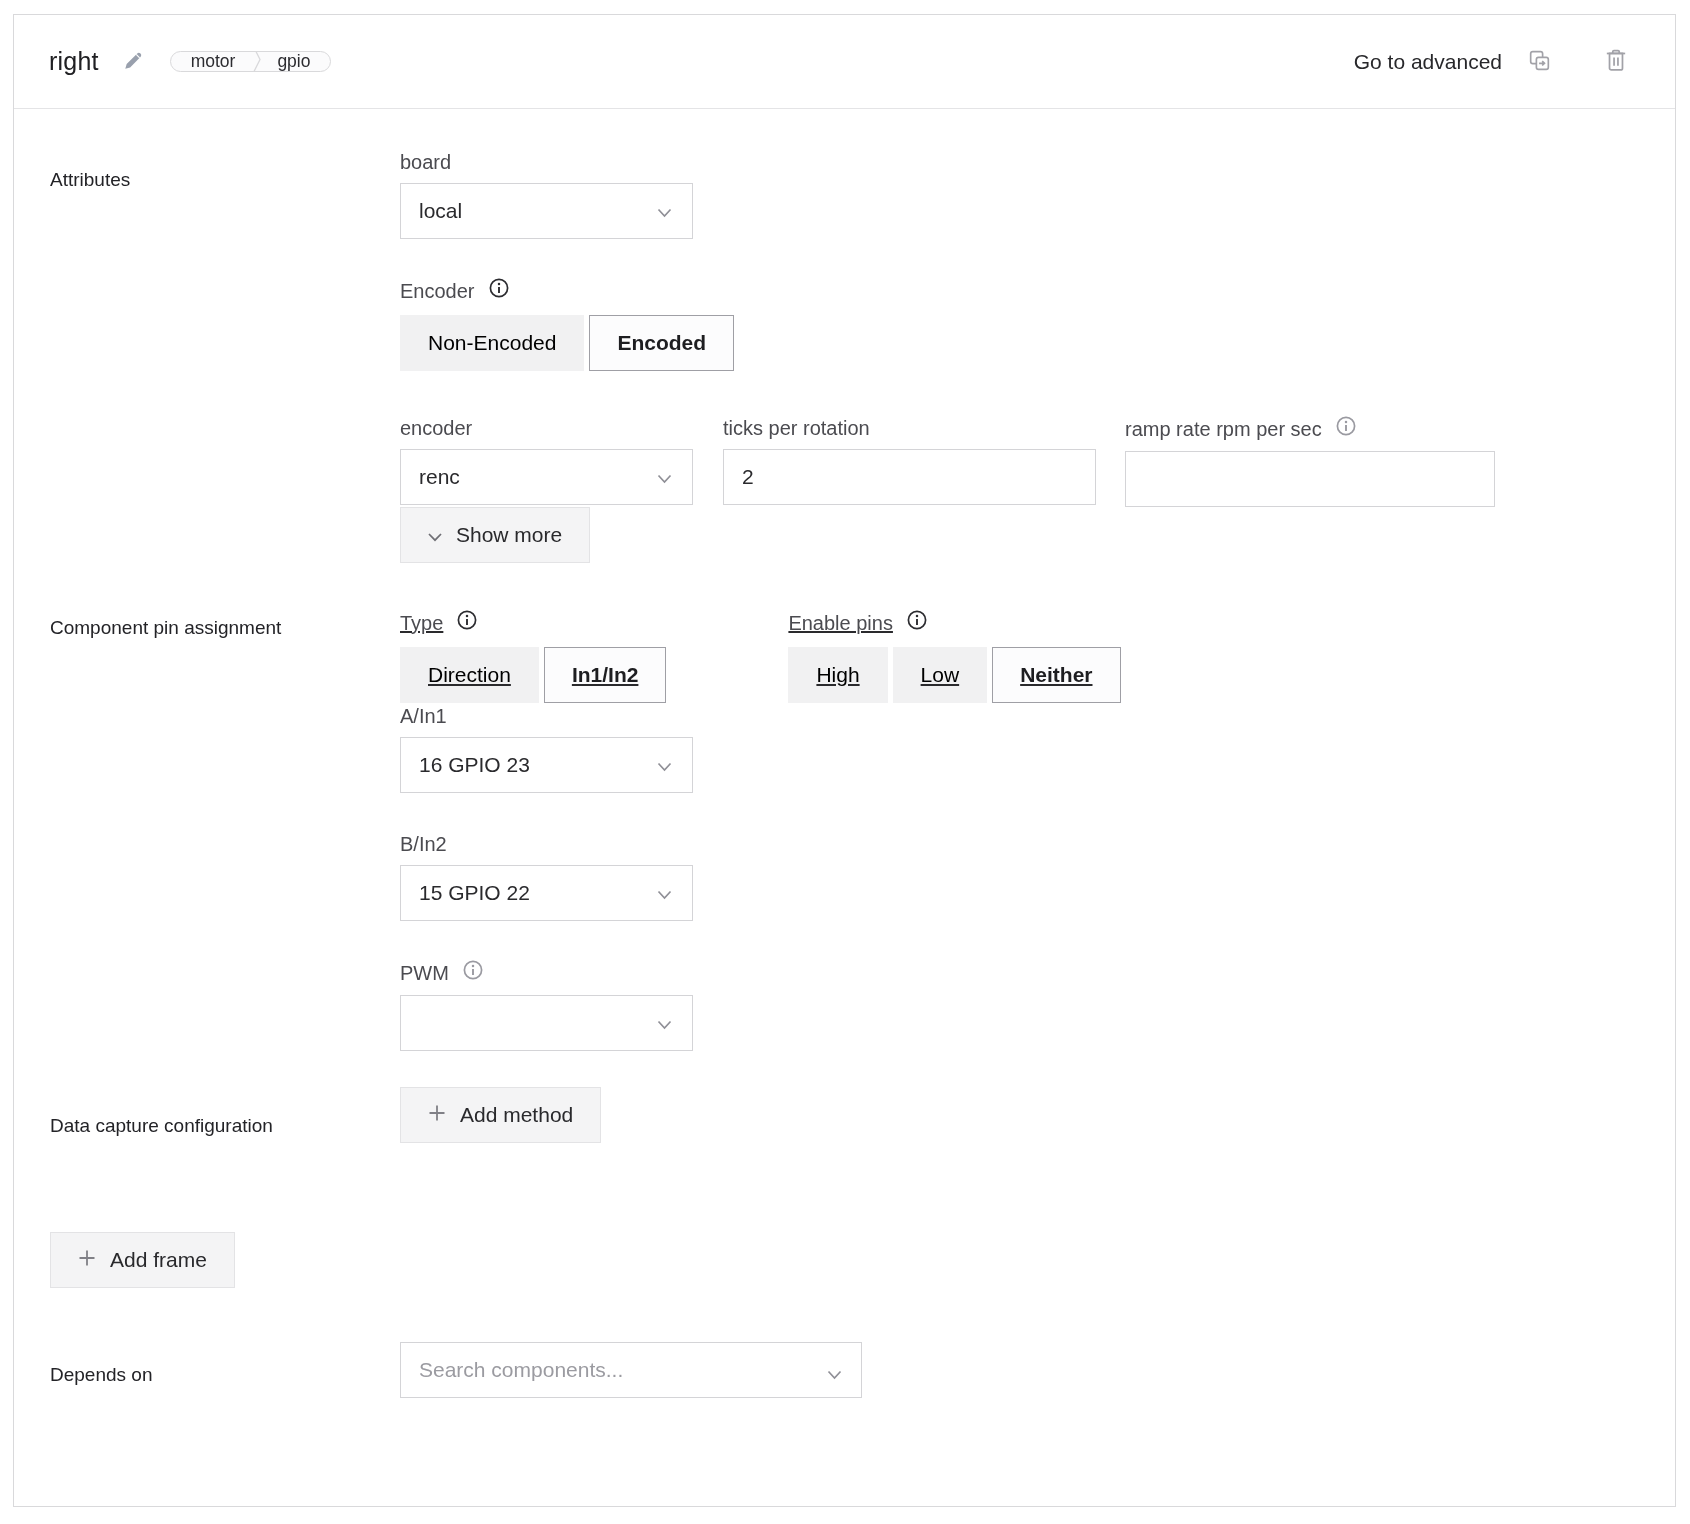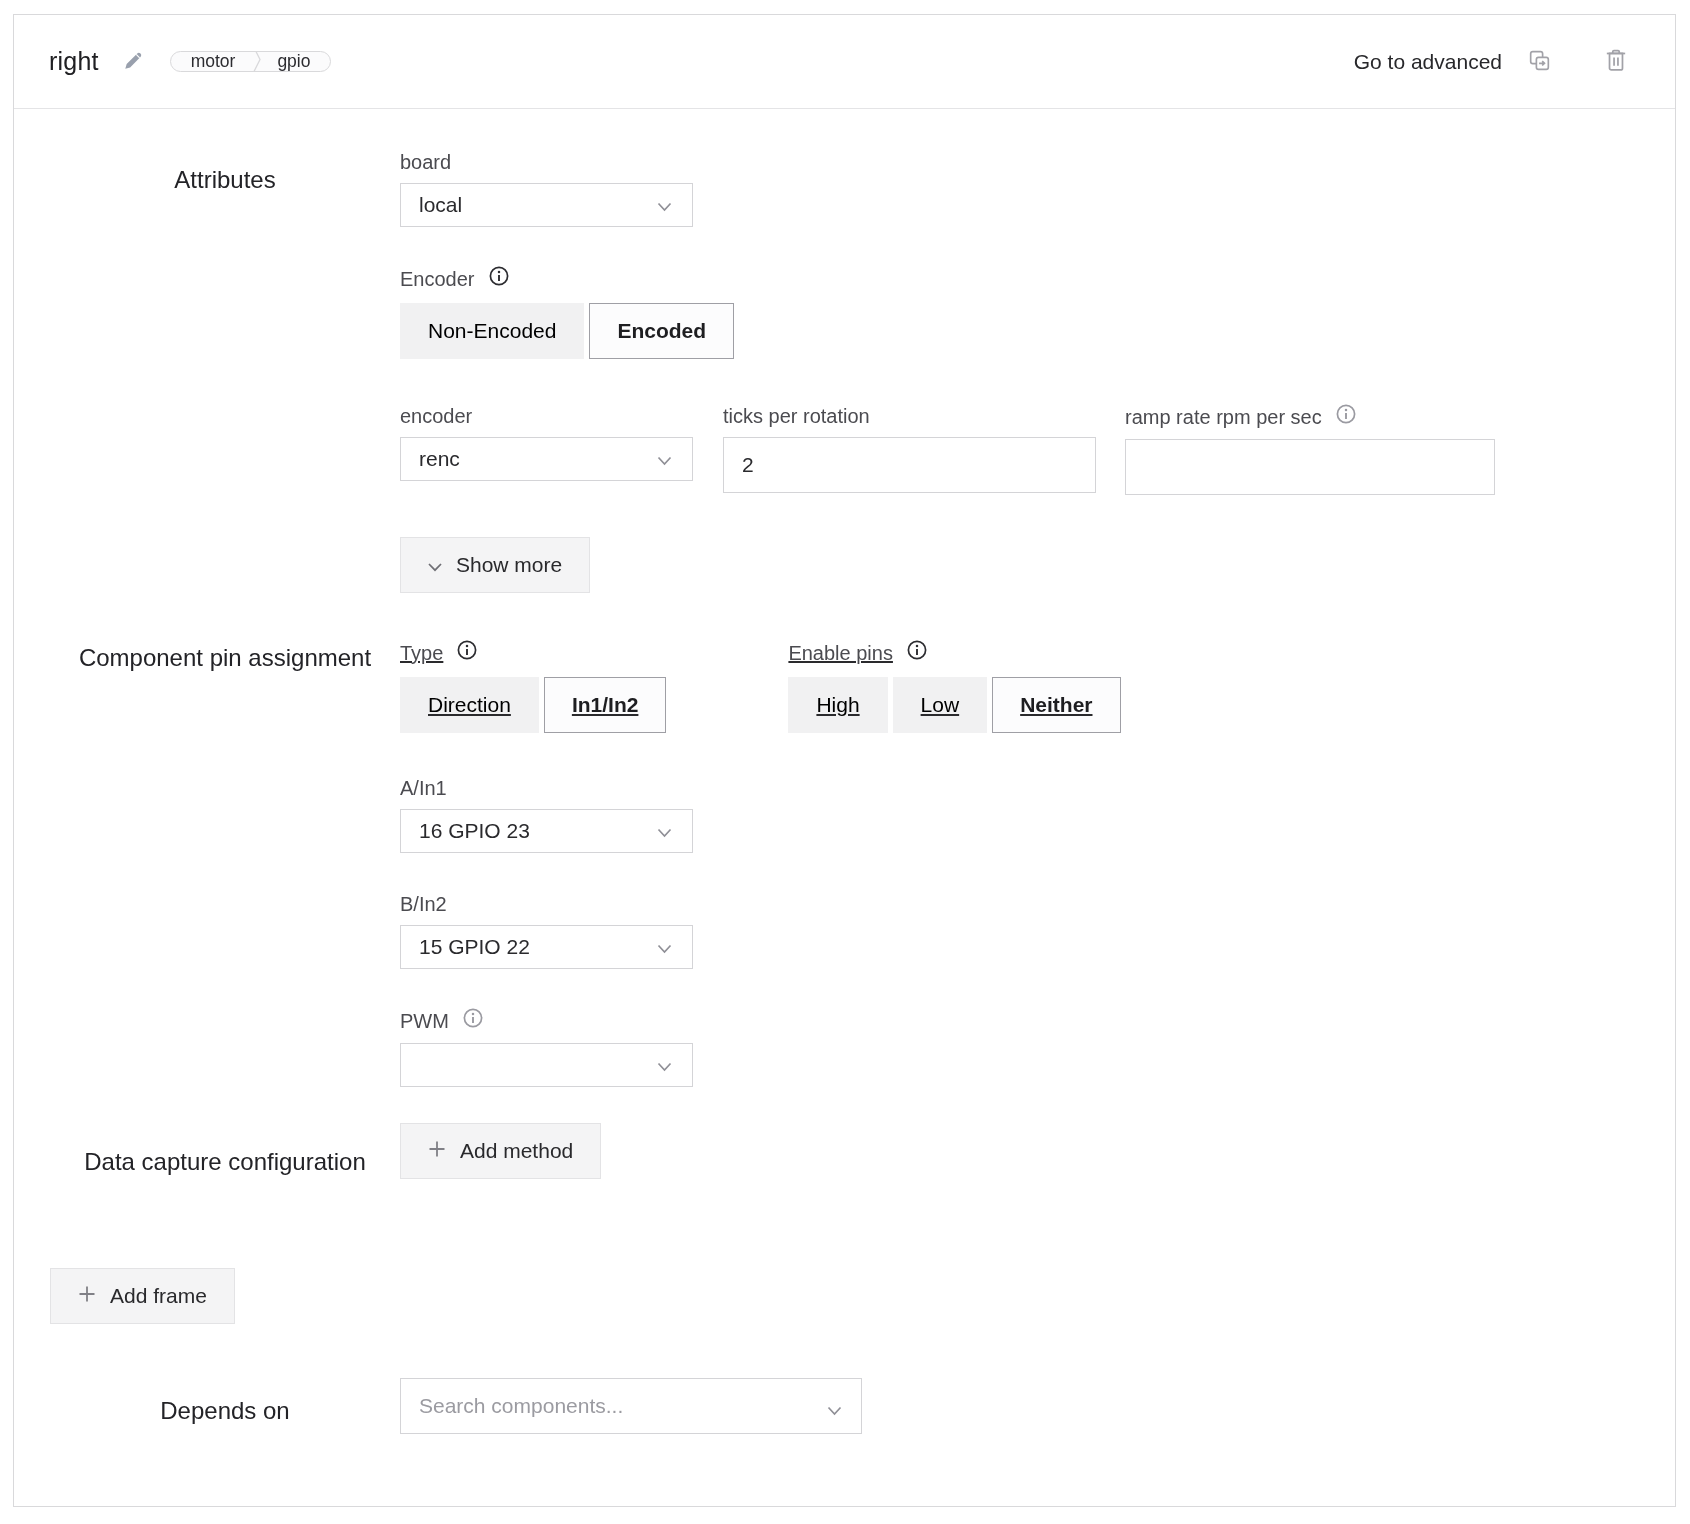--- a/index.html
+++ b/index.html
@@ -20,27 +20,27 @@
   .badge-seg { font-size:17.5px; color:#2c2c30; padding:0 15px 0 20px; }
   .badge-seg:last-child { padding:0 20px 0 15px; }
   .hdr-right { margin-left:auto; display:flex; align-items:center; }
   .advanced-link { font-size:21px; color:#28282b; cursor:pointer; }
   .dup-btn { margin-left:24px; }
   .trash-btn { margin-left:50px; }
 
   
   .main { padding:0 46px 0 36px; }
   .row { display:grid; grid-template-columns:350px 1fr; }
-  .side-label { font-size:24px; color:#232327; line-height:37px; font-weight:400;text-align:center; }
+  .side-label { font-size:19px; color:#232327; line-height:37px; font-weight:400; }
 
   .field-label { font-size:20px; color:#4b4b50; line-height:26px; }
   .label-row { display:flex; align-items:center; gap:13px; font-size:20px; color:#4b4b50;
     line-height:26px; }
 
-  .control { height:44px; border:1px solid #d4d4d7; background:#fff; display:flex;
+  .control { height:56px; border:1px solid #d4d4d7; background:#fff; display:flex;
     align-items:center; font-size:21px; color:#2a2a2d; }
   .select { justify-content:space-between; padding:0 20px 0 18px; cursor:pointer; }
   .text-input { width:100%; height:56px; border:1px solid #d4d4d7; background:#fff;
     font-family:"Liberation Sans", sans-serif; font-size:21px; color:#2a2a2d;
     padding:0 18px; outline:none; }
   .text-input::placeholder { color:#9b9ba1; }
   .search-wrap { position:relative; }
   .search-wrap .text-input { padding-right:24px; }
   .search-wrap .chev { position:absolute; right:20px; top:24px; pointer-events:none; }
 
@@ -51,21 +51,21 @@
   .segment.selected { background:#fcfcfd; border-color:#9f9fa5; font-weight:700;
     color:#1e1e21; }
 
   .ghost-btn { height:56px; display:inline-flex; align-items:center; gap:14px;
     padding:0 27px; background:#f4f4f5; border:1px solid #e3e3e5; font-size:21px;
     color:#29292c; cursor:pointer; font-family:"Liberation Sans", sans-serif; }
 
   .w293 { width:293px; } .w373 { width:373px; } .w370 { width:370px; } .w462 { width:462px; }
   .mb8 { margin-bottom:8px; } .mb10 { margin-bottom:10px; }
   .mt36 { margin-top:36px; } .mt38 { margin-top:38px; } .mt40 { margin-top:40px; }
-  .mt42 { margin-top:42px; } .mt44 { margin-top:44px; } .mt46 { margin-top:46px; }
+  .mt42 { } .mt44 { margin-top:44px; } .mt46 { margin-top:46px; }
   .mt54 { margin-top:54px; } .mt88 { margin-top:88px; }
   .pt14 { padding-top:14px; } .pt20 { padding-top:20px; } .pt12 { padding-top:12px; }
   .triple { display:flex; }
   .ml30 { margin-left:30px; } .ml29 { margin-left:29px; } .ml122 { margin-left:122px; }
   .cols { display:flex; align-items:flex-start;text-decoration:underline; }
   .spacer-bottom { height:36px; }
 </style>
 </head>
 <body>
 

